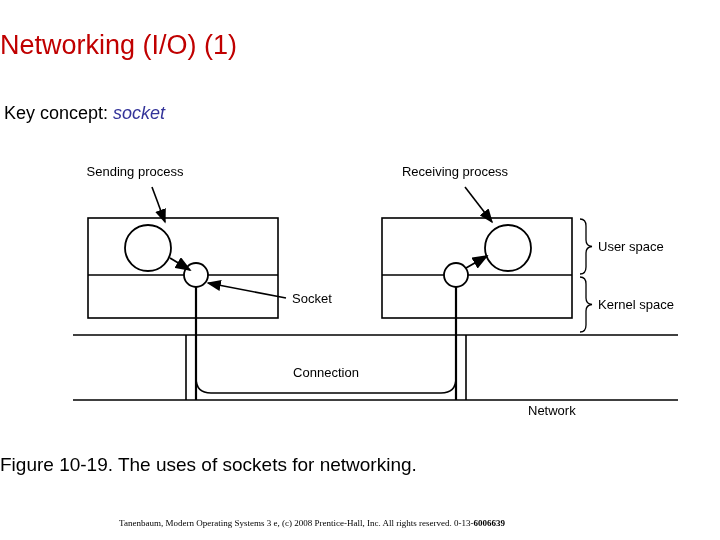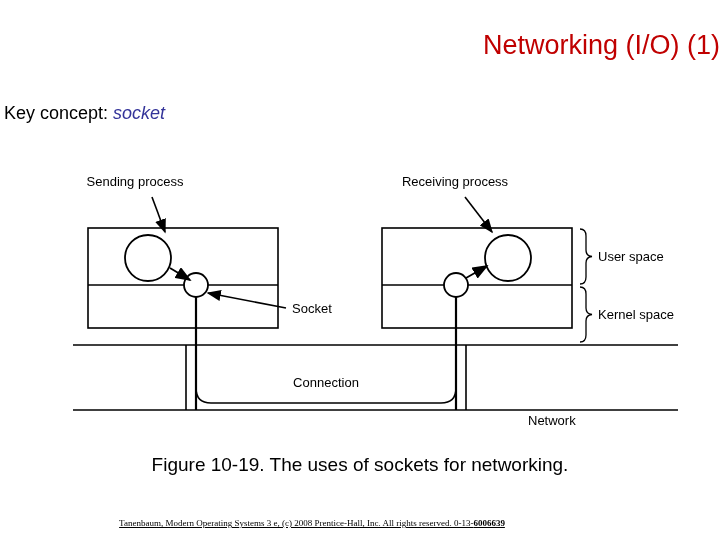--- a/index.html
+++ b/index.html
@@ -22,21 +22,21 @@
     width: 720px;
     height: 540px;
   }
 
   
   #slide-title {
     position: absolute;
     left: 0;
     top: 28px;
     width: 720px;
-    text-align: right;
+    text-align: left;
     font-size: 27px;
     line-height: 34px;
     color: #c00000;
     font-family: "Liberation Sans", sans-serif;
     white-space: nowrap;
   }
 
   
   #key-concept {
     position: absolute;
@@ -49,52 +49,50 @@
   }
   #key-concept .kc-term {
     color: #333399;
     font-style: italic;
   }
 
   
   #figure {
     position: absolute;
     left: 0;
-    top: 150px;
+    top: 140px;
     width: 592px;
     height: 285px;
   }
   #figure svg { display: block; }
 
   
   #figure-caption {
     position: absolute;
     left: 0;
     top: 452px;
     width: 720px;
-    text-align: center;
     font-size: 19px;
     line-height: 26px;
     color: #000000;
     white-space: nowrap;
   }
 
   
   #footer-credit {
     position: absolute;
     left: 0;
     top: 517px;
     width: 624px;
     text-align: center;
     font-family: "Liberation Serif", serif;
     font-size: 9px;
     line-height: 12px;
     color: #000000;
     white-space: nowrap;
-    text-decoration: underline;
   }
   #footer-credit .isbn-bold { font-weight: bold; }
 
   .dlabel {
     font-family: "Liberation Sans", sans-serif;
     font-size: 13px;
     fill: #000000;
   }
 </style>
 </head>

